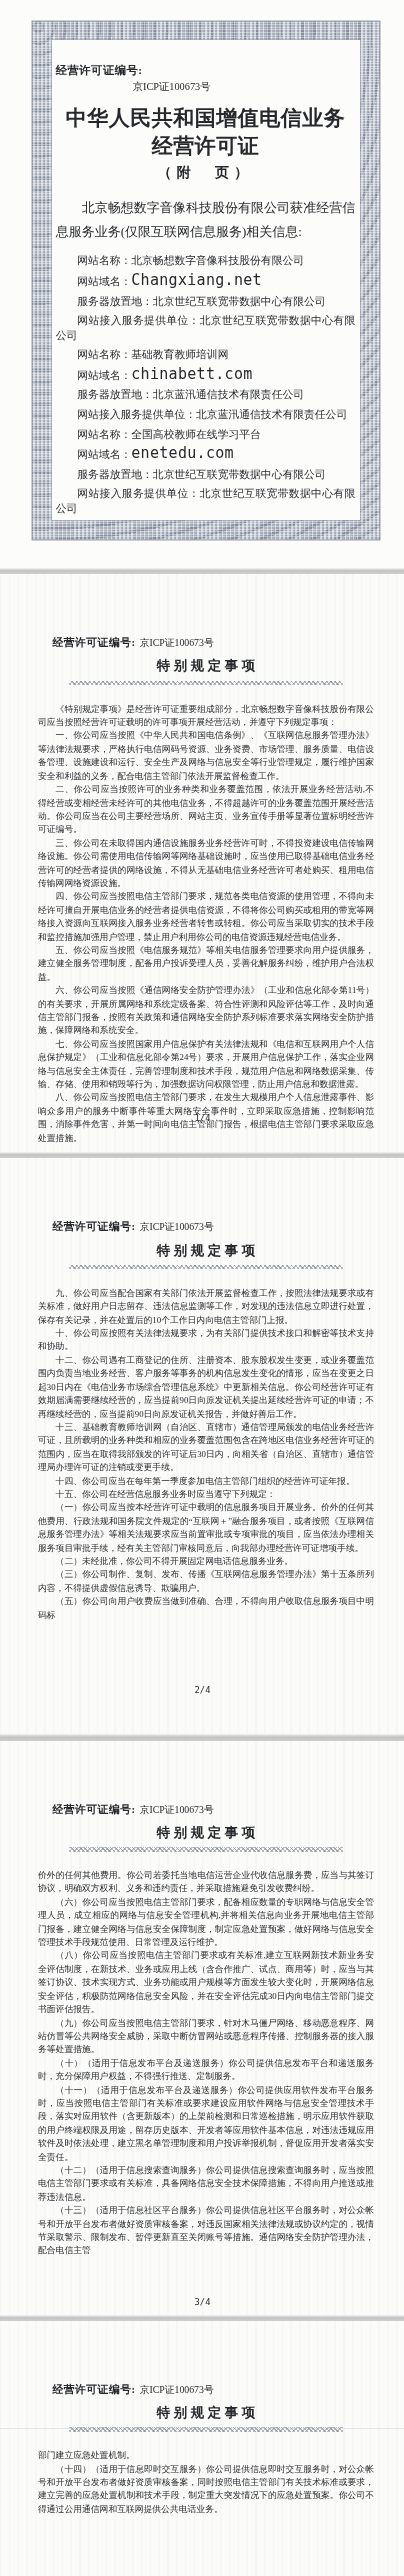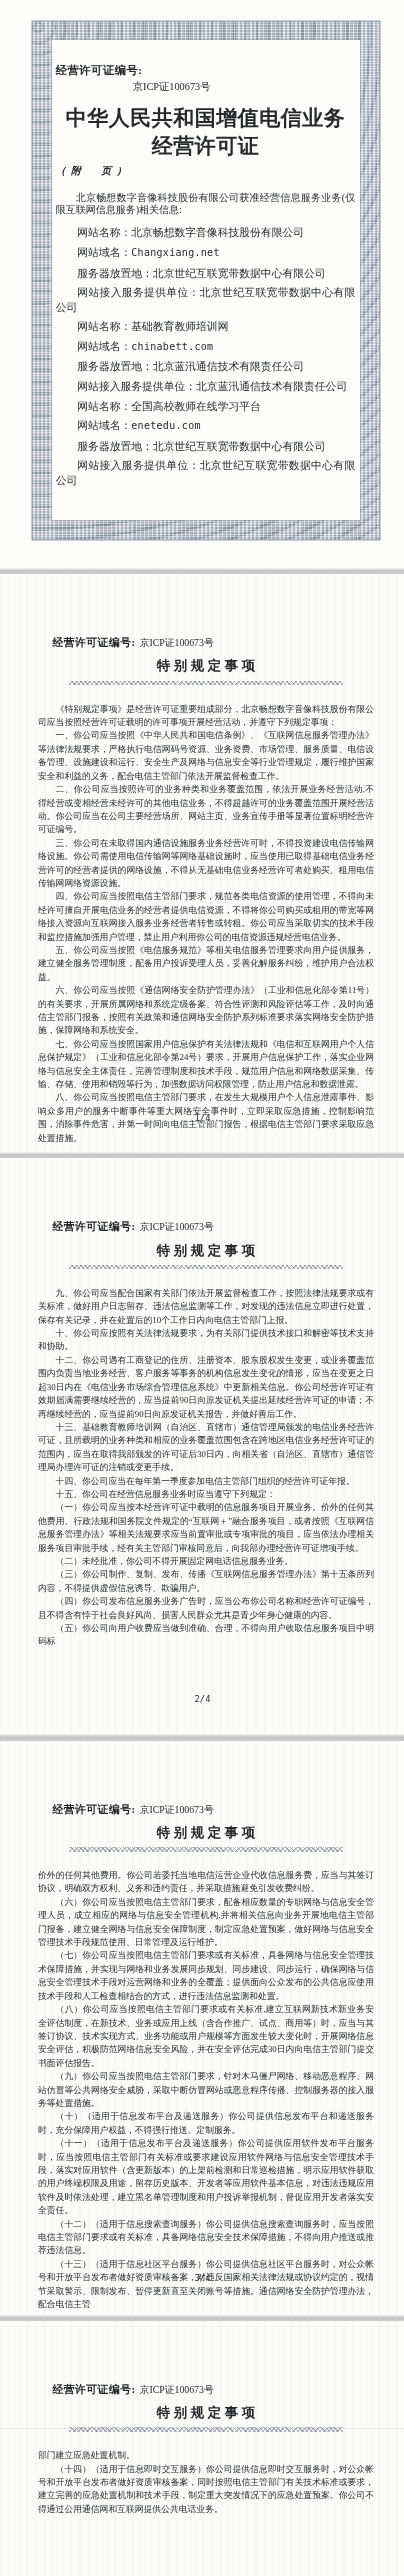--- a/index.html
+++ b/index.html
@@ -33,25 +33,25 @@
   }
   .cert-inner{
     width:100%;height:100%;box-sizing:border-box;
     background:#fcfcfb;
     box-shadow:0 0 0 0.5px #9aa1ae;
     padding:23px 5.2px 0 4.1px;
   }
   .cert-no-label{font-size:11.3px;font-weight:bold;letter-spacing:0.5px;}
   .cert-no-value{font-size:10.3px;margin:2.1px 0 0 77px;}
   .cert-title{font-size:21px;font-weight:bold;text-align:center;margin:9.3px 0 0;letter-spacing:0.5px;}
-  .cert-subtitle{font-size:10px;font-weight:bold;margin:4.1px 0 0;letter-spacing:5.2px;font-style:italic;}
-  .cert-intro{font-size:10px;line-height:12px;text-indent:2em;text-align:justify;margin:14.4px 0 0;}
+  .cert-subtitle{font-size:14px;font-weight:bold;text-align:center;margin:4.1px 0 0;letter-spacing:5.2px;}
+  .cert-intro{font-size:13px;line-height:24px;text-indent:2em;text-align:justify;margin:14.4px 0 0;}
   #cert-entries{margin-top:9.3px;}
   .cert-entry{font-size:10.8px;line-height:14.4px;text-indent:2em;text-align:justify;margin:0 0 5.2px;}
-  .latin{font-family:"DejaVu Sans Mono","Liberation Mono",monospace;font-size:10px;letter-spacing:0.3px;}
+  .latin{font-family:"DejaVu Sans Mono","Liberation Mono",monospace;font-size:15px;letter-spacing:0.3px;}
 
   
   .spec-page{padding:62px 31px 0 38px;box-sizing:border-box;}
   .p2{height:578px;}
   .p3{height:576px;}
   .p4{height:574px;}
   .p5{height:553px;}
   .spec-header{font-size:10.8px;padding-left:14.4px;}
   .spec-no-label{font-weight:bold;letter-spacing:0.5px;}
   .spec-no-value{font-size:9.8px;margin-left:4.1px;}
@@ -75,22 +75,22 @@
     margin:0;font-size:8.8px;line-height:13.4px;
     text-align:justify;text-indent:2em;
   }
   .spec-body p.noindent{text-indent:0;}
   .page-num{
     position:absolute;left:0;right:0;text-align:center;
     font-size:8.8px;color:#2b2d31;
     font-family:"DejaVu Sans Mono","Liberation Mono",monospace;
   }
   .p2 .page-num{bottom:29px;}
-  .p3 .page-num{bottom:30px;}
-  .p4 .page-num{bottom:32px;}
+  .p3 .page-num{bottom:39px;}
+  .p4 .page-num{bottom:8px;}
 </style>
 </head>
 <body>
 
 <div class="canvas">
 
   <section class="page cert-page">
     <div class="cert-frame">
       <div class="cert-inner">
         <div class="cert-no-label">经营许可证编号:</div>
@@ -149,37 +149,35 @@
     <div class="spec-body">
           <p>九、你公司应当配合国家有关部门依法开展监督检查工作，按照法律法规要求或有关标准，做好用户日志留存、违法信息监测等工作，对发现的违法信息立即进行处置，保存有关记录，并在处置后的10个工作日内向电信主管部门上报。</p>
           <p>十、你公司应按照有关法律法规要求，为有关部门提供技术接口和解密等技术支持和协助。</p>
           <p>十二、你公司遇有工商登记的住所、注册资本、股东股权发生变更，或业务覆盖范围内负责当地业务经营、客户服务等事务的机构信息发生变化的情形，应当在变更之日起30日内在《电信业务市场综合管理信息系统》中更新相关信息。你公司经营许可证有效期届满需要继续经营的，应当提前90日向原发证机关提出延续经营许可证的申请；不再继续经营的，应当提前90日向原发证机关报告，并做好善后工作。</p>
           <p>十三、基础教育教师培训网（自治区、直辖市）通信管理局颁发的电信业务经营许可证，且所载明的业务种类和相应的业务覆盖范围包含在跨地区电信业务经营许可证的范围内，应当在取得我部颁发的许可证后30日内，向相关省（自治区、直辖市）通信管理局办理许可证的注销或变更手续。</p>
           <p>十四、你公司应当在每年第一季度参加电信主管部门组织的经营许可证年报。</p>
           <p>十五、你公司在经营信息服务业务时应当遵守下列规定：</p>
           <p>（一）你公司应当按本经营许可证中载明的信息服务项目开展业务。价外的任何其他费用、行政法规和国务院文件规定的“互联网＋”融合服务项目，或者按照《互联网信息服务管理办法》等相关法规要求应当前置审批或专项审批的项目，应当依法办理相关服务项目审批手续，经有关主管部门审核同意后，向我部办理经营许可证增项手续。</p>
           <p>（二）未经批准，你公司不得开展固定网电话信息服务业务。</p>
           <p>（三）你公司制作、复制、发布、传播《互联网信息服务管理办法》第十五条所列内容，不得提供虚假信息诱导、欺骗用户。</p>
-          <p>（四）你公司发布信息服务业务广告时，应当公布你公司名称和经营许可证编号，且不得含有悖于社会良好风尚、损害人民群众尤其是青少年身心健康的内容。</p>
           <p>（五）你公司向用户收费应当做到准确、合理，不得向用户收取信息服务项目中明码标</p>
         </div>
     <div class="page-num">2/4</div>
   </section>
       <div class="page-sep"></div>
       <section class="page spec-page p4">
     <div class="spec-header">
       <span class="spec-no-label">经营许可证编号:</span><span class="spec-no-value">京ICP证100673号</span>
     </div>
     <h2 class="spec-title">特别规定事项</h2>
     <div class="wavy"></div>
 
     <div class="spec-body">
           <p class="noindent">价外的任何其他费用。你公司若委托当地电信运营企业代收信息服务费，应当与其签订协议，明确双方权利、义务和违约责任，并采取措施避免引发收费纠纷。</p>
           <p>（六）你公司应当按照电信主管部门要求，配备相应数量的专职网络与信息安全管理人员，成立相应的网络与信息安全管理机构,并将相关信息向业务开展地电信主管部门报备，建立健全网络与信息安全保障制度，制定应急处置预案，做好网络与信息安全管理技术手段规范使用、日常管理及运行维护。</p>
-          <p>（七）你公司应当按照电信主管部门要求或有关标准，具备网络与信息安全管理技术保障措施，并实现与网络和业务发展同步规划、同步建设、同步运行，确保网络与信息安全管理技术手段对运营网络和业务的全覆盖；提供面向公众发布的公共信息应使用技术手段和人工检查相结合的方式，进行违法信息监测和处置。</p>
           <p>（八）你公司应当按照电信主管部门要求或有关标准,建立互联网新技术新业务安全评估制度，在新技术、业务或应用上线（含合作推广、试点、商用等）时，应当与其签订协议、技术实现方式、业务功能或用户规模等方面发生较大变化时，开展网络信息安全评估，积极防范网络信息安全风险，并在安全评估完成30日内向电信主管部门提交书面评估报告。</p>
           <p>（九）你公司应当按照电信主管部门要求，针对木马僵尸网络、移动恶意程序、网站仿冒等公共网络安全威胁，采取中断仿冒网站或恶意程序传播、控制服务器的接入服务等处置措施。</p>
           <p>（十）（适用于信息发布平台及递送服务）你公司提供信息发布平台和递送服务时，充分保障用户权益，不得强行推送、定制服务。</p>
           <p>（十一）（适用于信息发布平台及递送服务）你公司提供应用软件发布平台服务时，应当按照电信主管部门有关标准或要求建设应用软件网络与信息安全管理技术手段，落实对应用软件（含更新版本）的上架前检测和日常巡检措施，明示应用软件获取的用户终端权限及用途，留存历史版本、开发者等应用软件基本信息，对违法违规应用软件及时依法处理，建立黑名单管理制度和用户投诉举报机制，督促应用开发者落实安全责任。</p>
           <p>（十二）（适用于信息搜索查询服务）你公司提供信息搜索查询服务时，应当按照电信主管部门要求或有关标准，具备网络信息安全技术保障措施，不得向用户推送或推荐违法信息。</p>
           <p>（十三）（适用于信息社区平台服务）你公司提供信息社区平台服务时，对公众帐号和开放平台发布者做好资质审核备案，对违反国家相关法律法规或协议约定的，视情节采取警示、限制发布、暂停更新直至关闭账号等措施。通信网络安全防护管理办法，配合电信主管</p>
         </div>
     <div class="page-num">3/4</div>
   </section>
       <div class="page-sep"></div>

